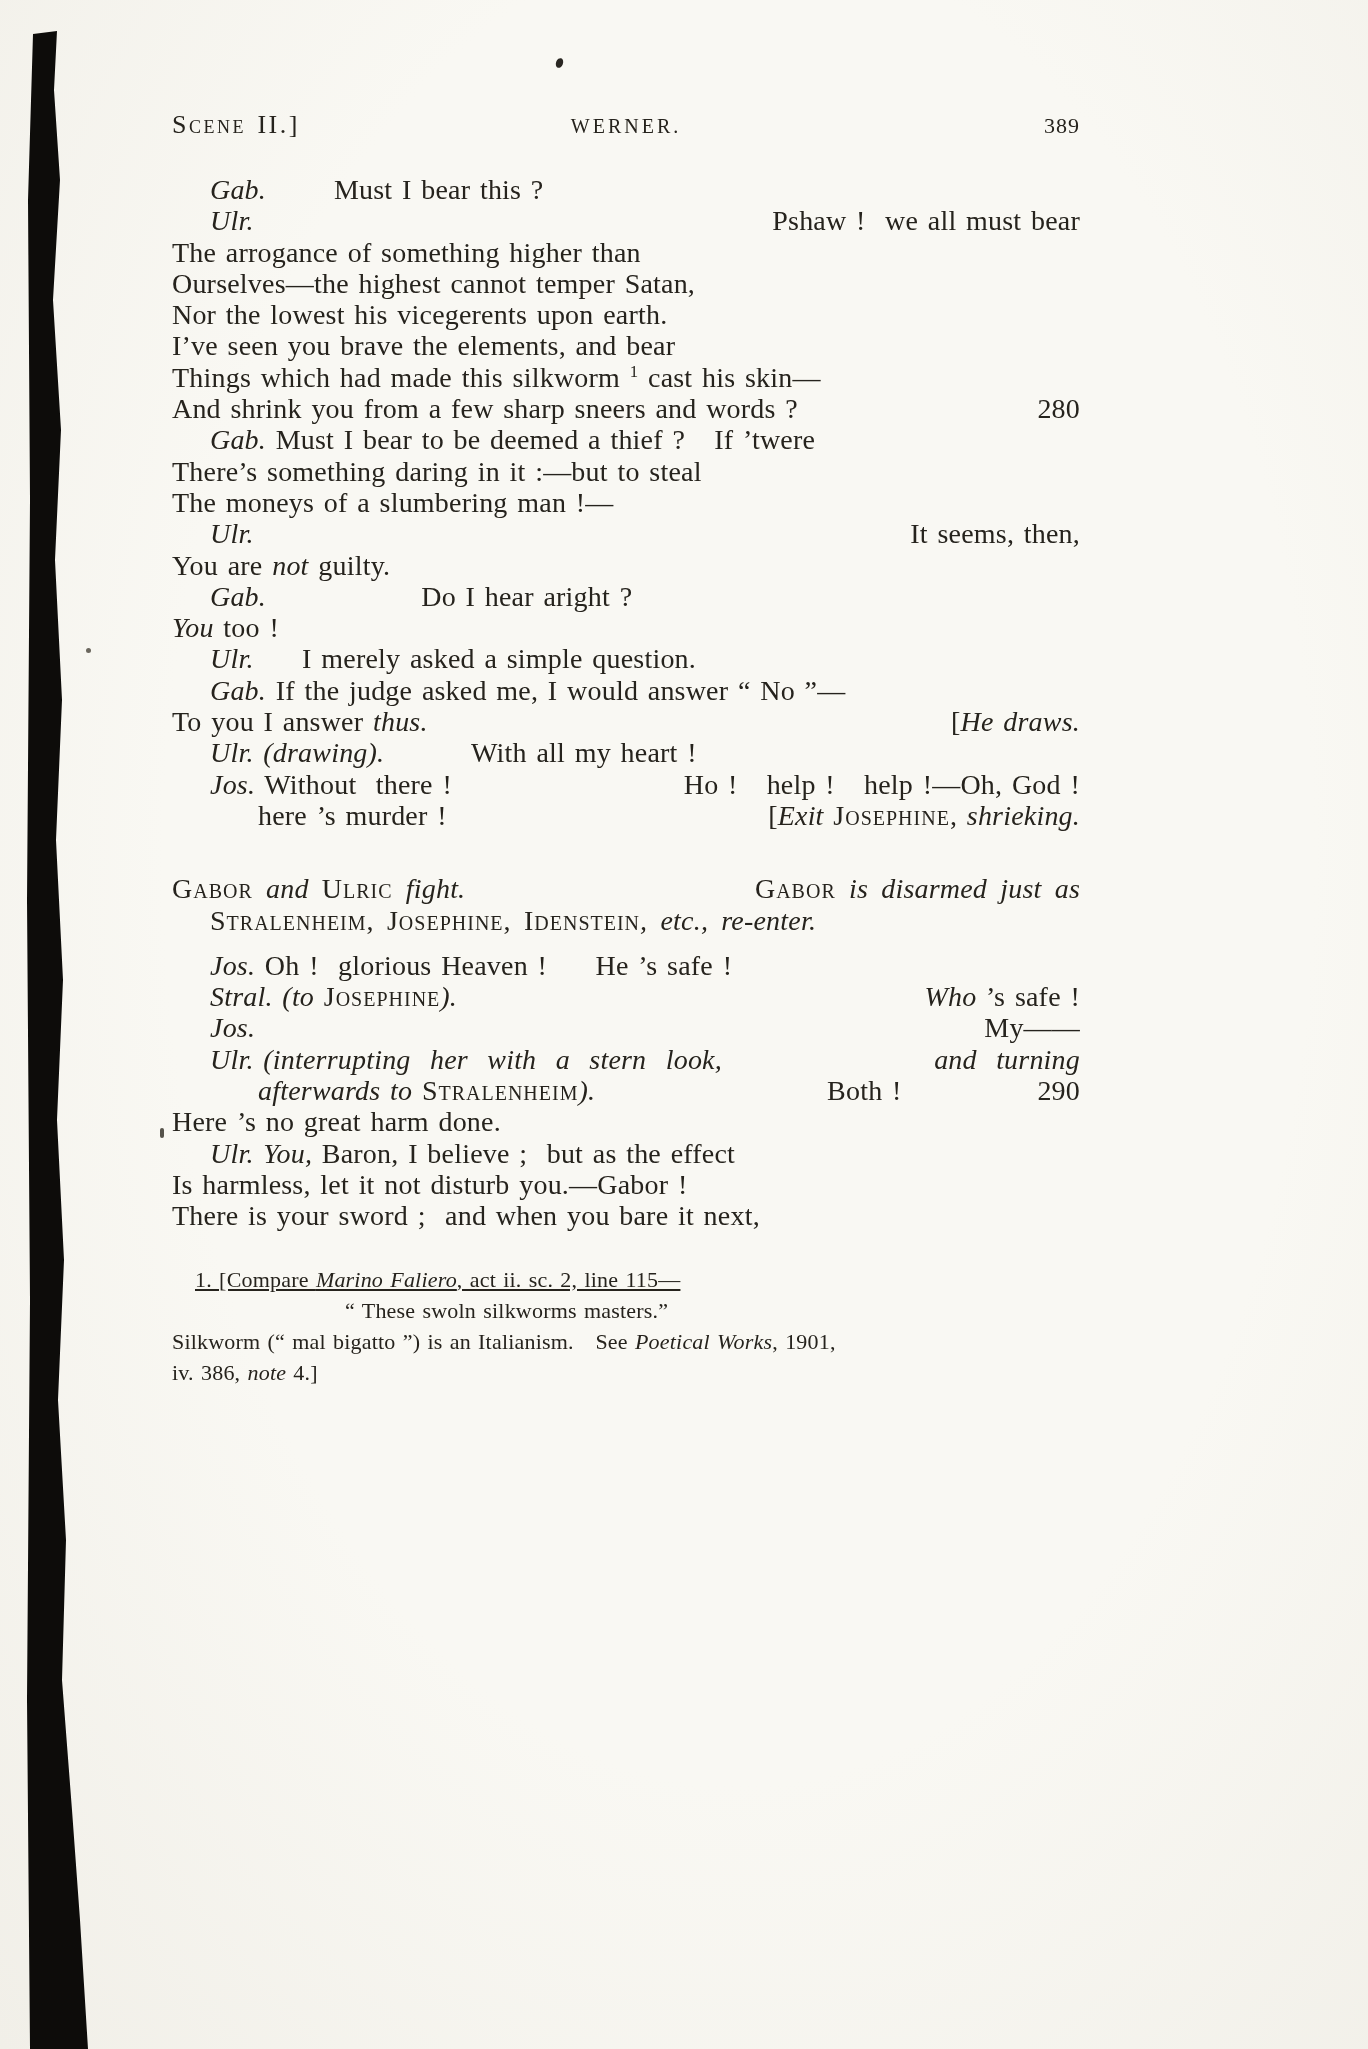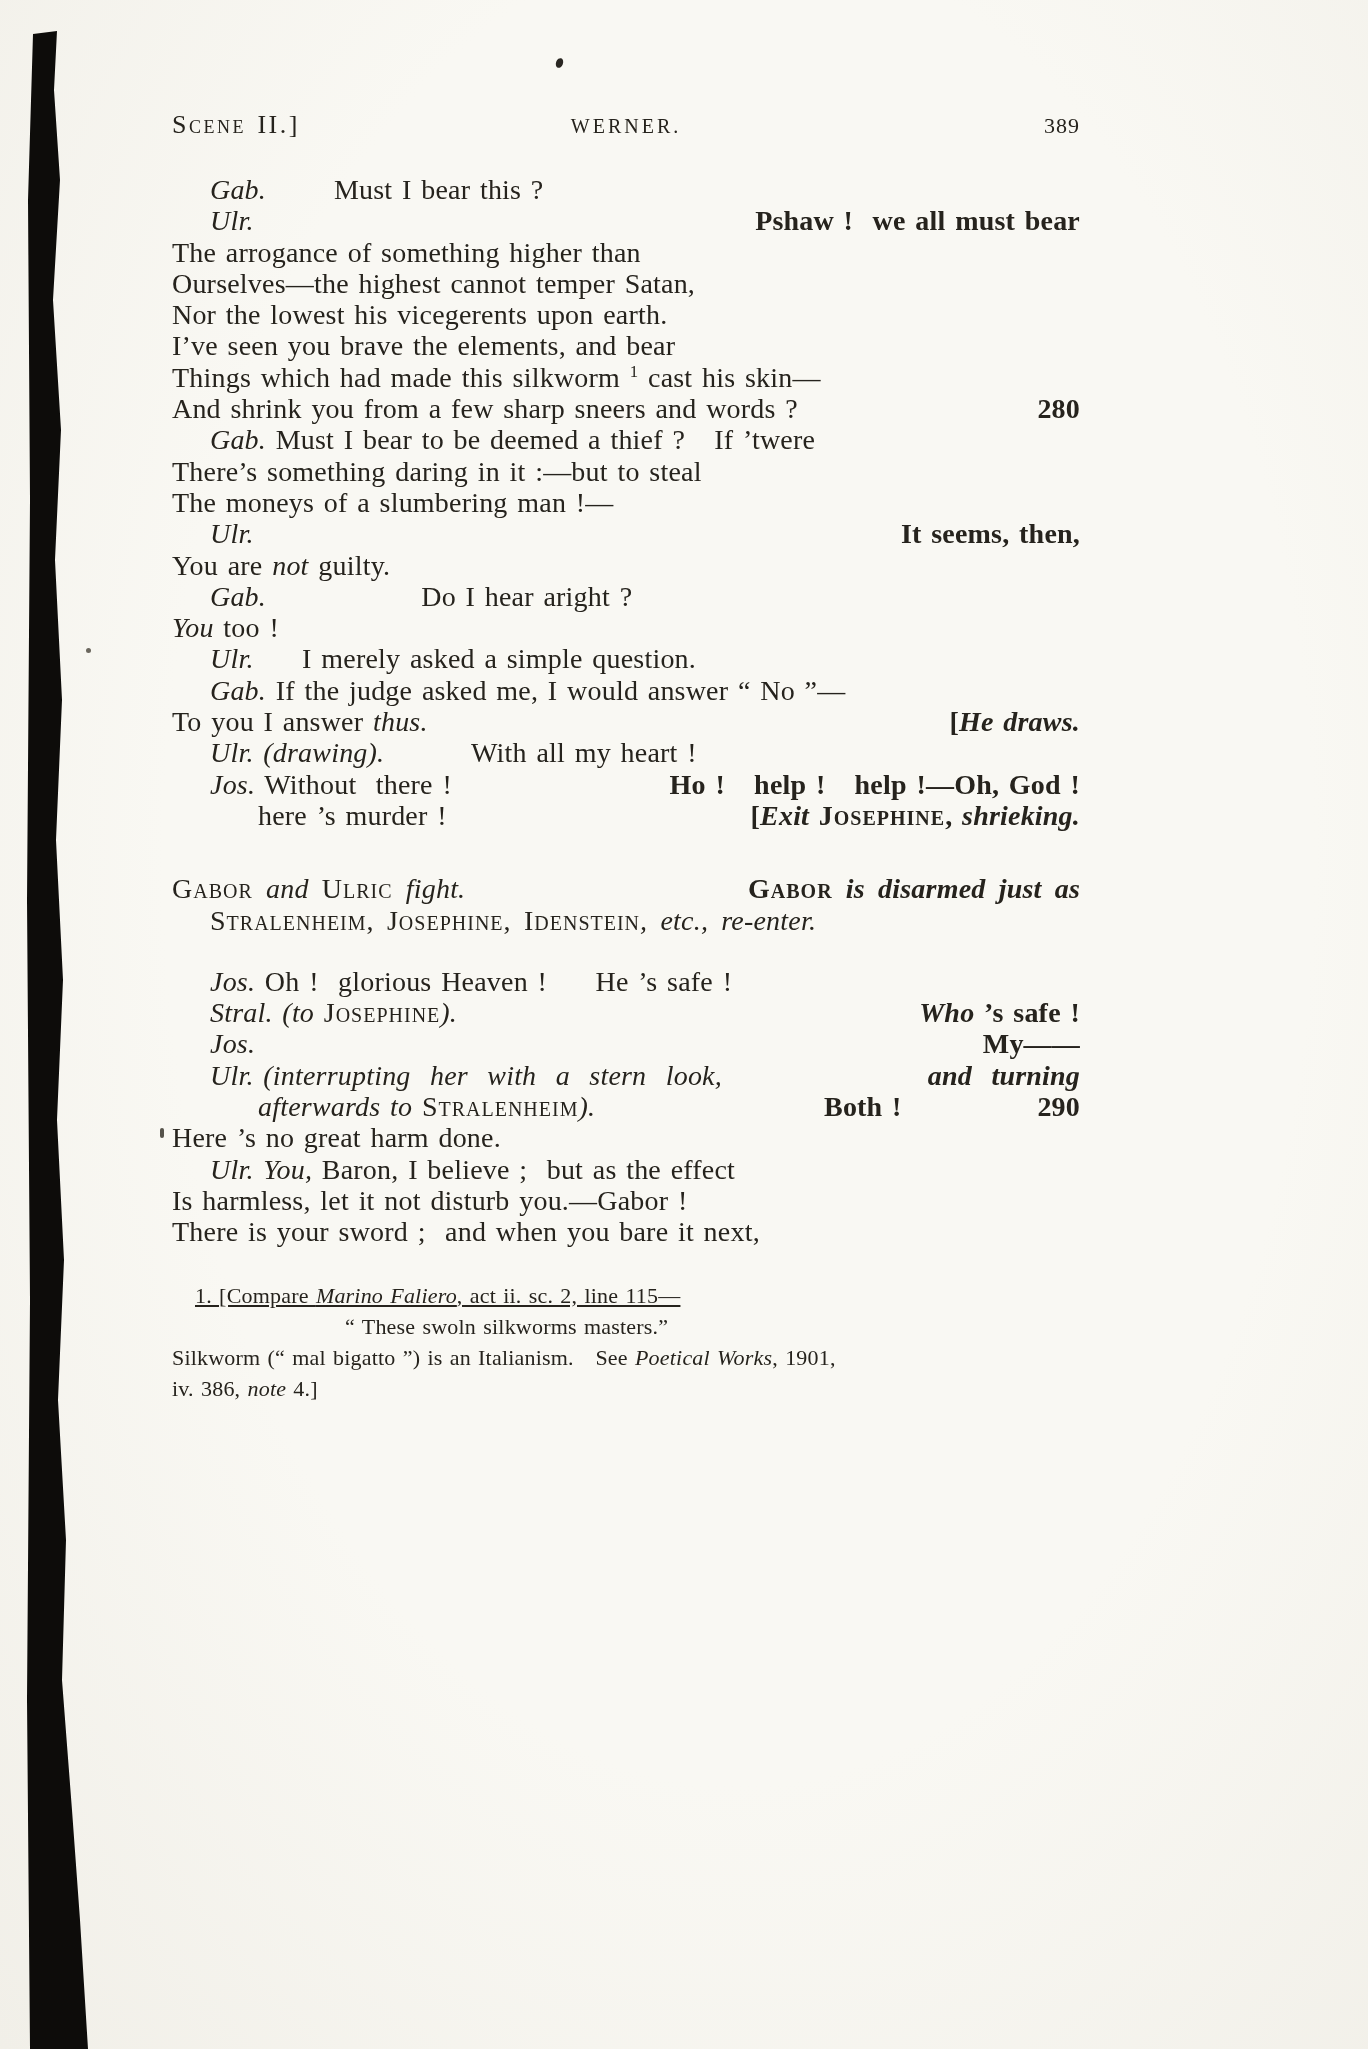--- a/index.html
+++ b/index.html
@@ -42,34 +42,34 @@
     display: flex; align-items: baseline;
     line-height: 33px; margin-bottom: 31px; margin-top: 20px;
   }
   .scene-label { flex: 1; font-variant-caps: small-caps; font-size: 26px; letter-spacing: 2.5px; }
   .running-title { flex: 0 0 auto; font-size: 20px; letter-spacing: 3px; }
   .page-number { flex: 1; text-align: right; font-size: 22px; letter-spacing: 1px; }
 
   .line { white-space: pre-wrap; min-height: 31.3px; }
   .split { display: flex; justify-content: space-between; align-items: baseline; }
   .lpart { white-space: pre-wrap; }
-  .rpart { white-space: pre-wrap; text-align: left; flex-shrink: 0; font-weight: bold; }
+  .rpart { white-space: pre-wrap; text-align: left; flex-shrink: 0; }
 
   .ind-sp   { padding-left: 38px; }
   .ind-sp2  { padding-left: 86px; }
   .ind-hang { padding-left: 38px; }
   .ind-q    { padding-left: 173px; }
   .ind-fn   { padding-left: 23px; text-decoration: underline; }
 
   .i  { font-style: italic; }
   .sc { font-variant-caps: small-caps; letter-spacing: 1px; }
   .sup { vertical-align: super; font-size: 0.6em; line-height: 0; }
 
   .stage-direction { margin-top: 42px; word-spacing: 6px; }
-  .dialogue-after  { margin-top: 30px; }
+  .dialogue-after  { margin-top: 14px; }
   .footnote { margin-top: 33px; font-size: 22px; line-height: 30.8px; word-spacing: 1.5px; }
 </style>
 </head>
 <body>
 
 <div class="page">
   <div class="gutter"></div>
   <div class="speck s1"></div>
   <div class="speck s2"></div>
   <div class="speck s3"></div>

